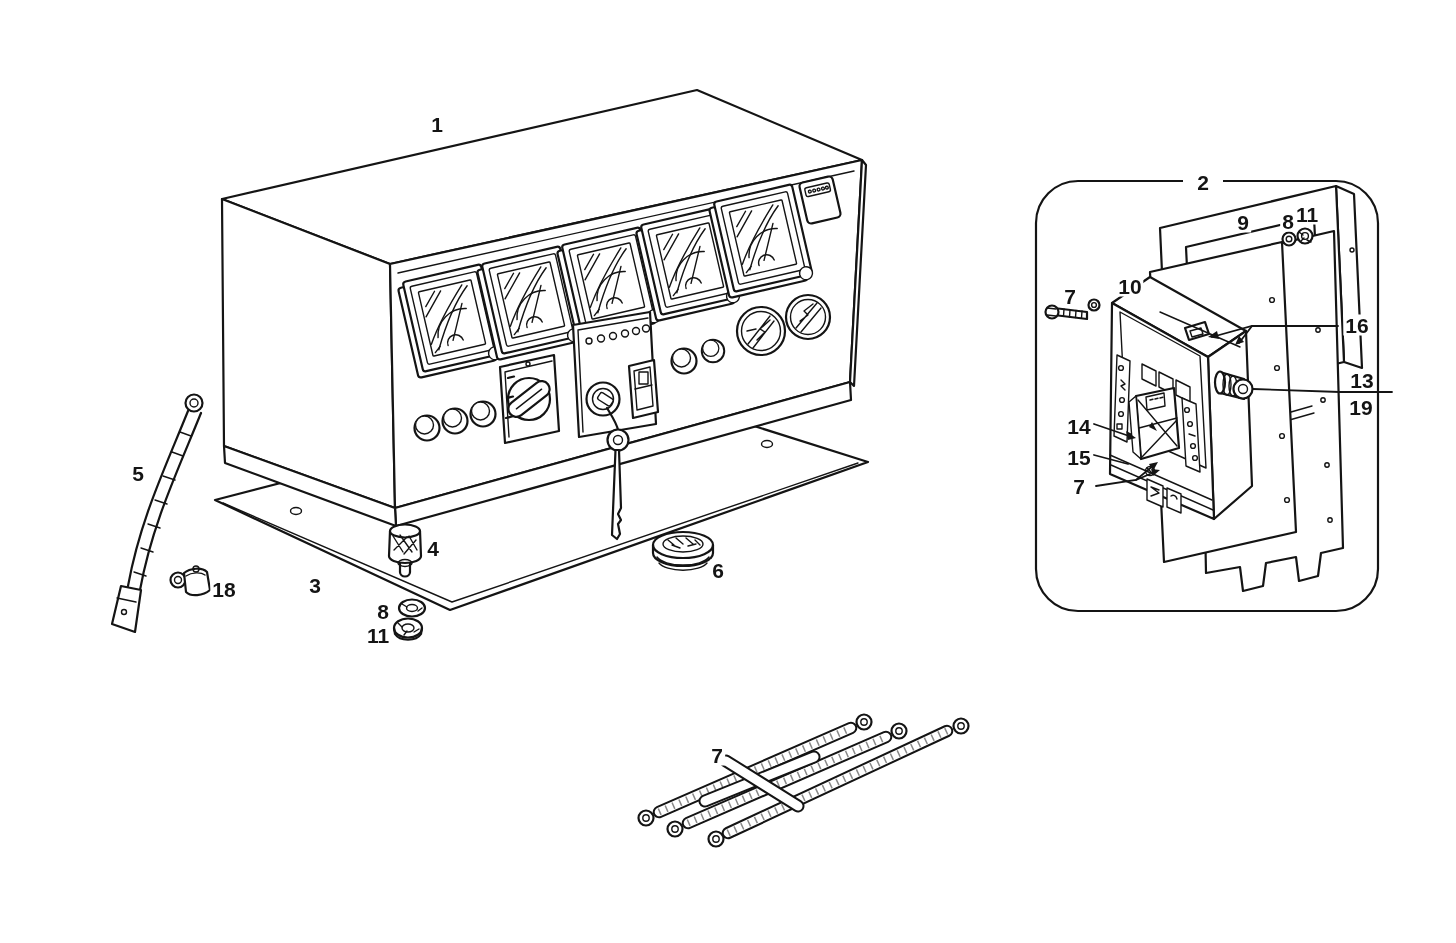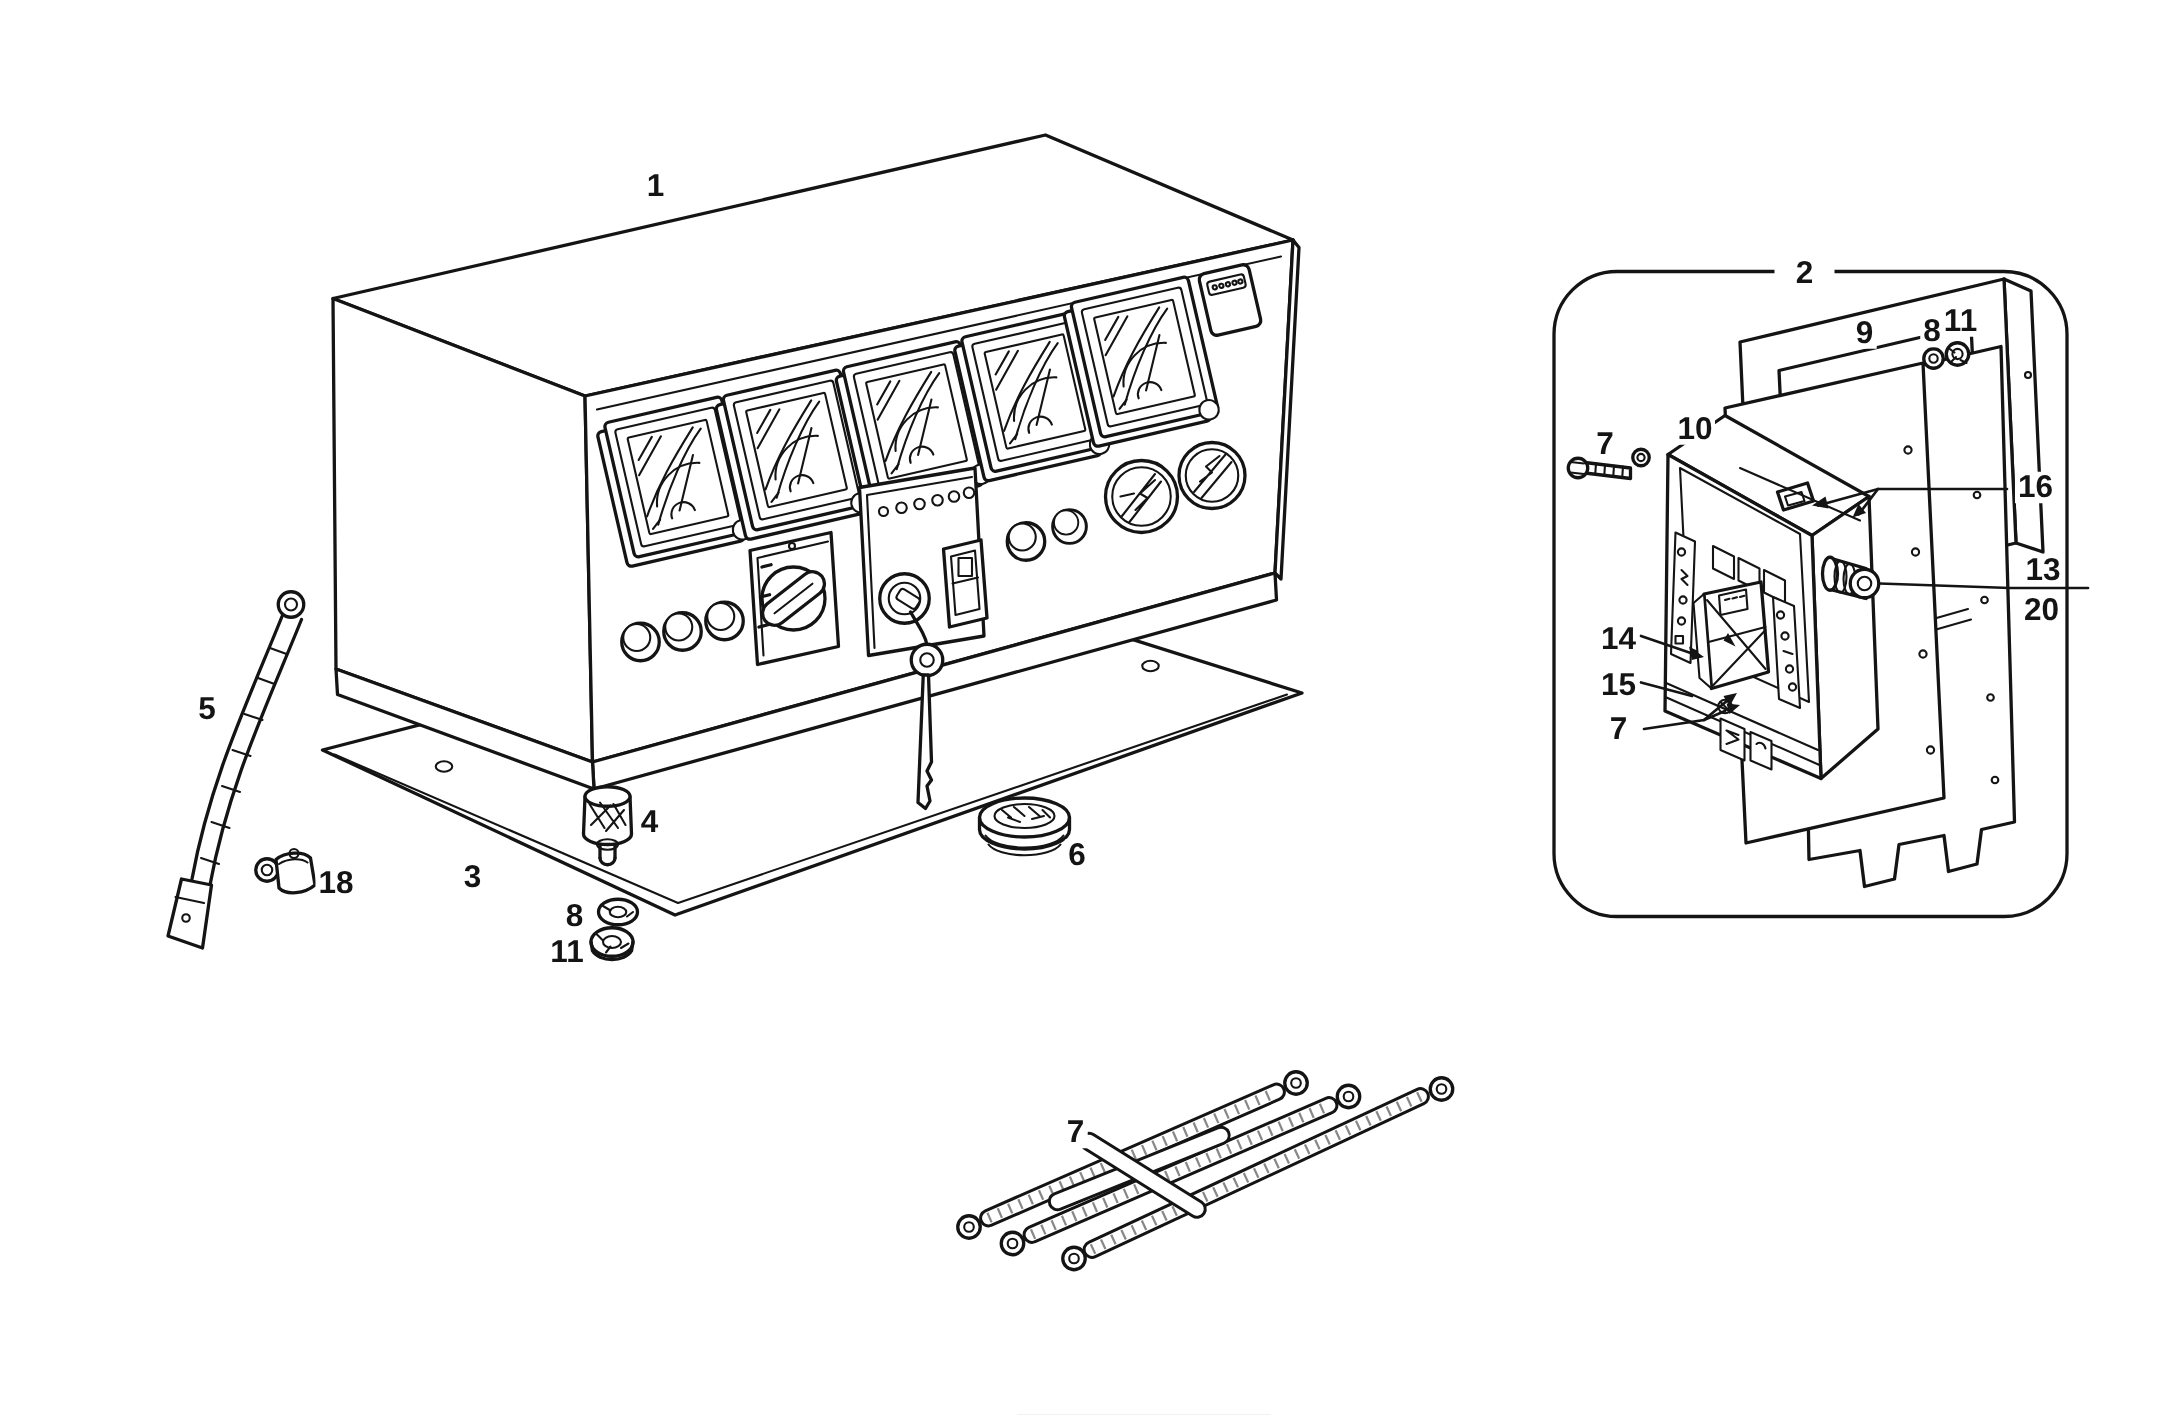--- a/index.html
+++ b/index.html
@@ -378,14 +378,14 @@
   <div class="callout" style="left:1070px;top:296px">7</div>
   <div class="callout" style="left:1130px;top:286px">10</div>
   <div class="callout" style="left:1243px;top:222px">9</div>
   <div class="callout" style="left:1288px;top:221px">8</div>
   <div class="callout" style="left:1307px;top:214px">11</div>
   <div class="callout" style="left:1079px;top:486px">7</div>
   <div class="callout" style="left:1079px;top:457px">15</div>
   <div class="callout" style="left:1079px;top:426px">14</div>
   <div class="callout" style="left:1357px;top:325px">16</div>
   <div class="callout" style="left:1362px;top:380px">13</div>
-  <div class="callout" style="left:1361px;top:407px">20</div>
+  <div class="callout" style="left:1361px;top:407px">19</div>
 </div>
 
 </body></html>

